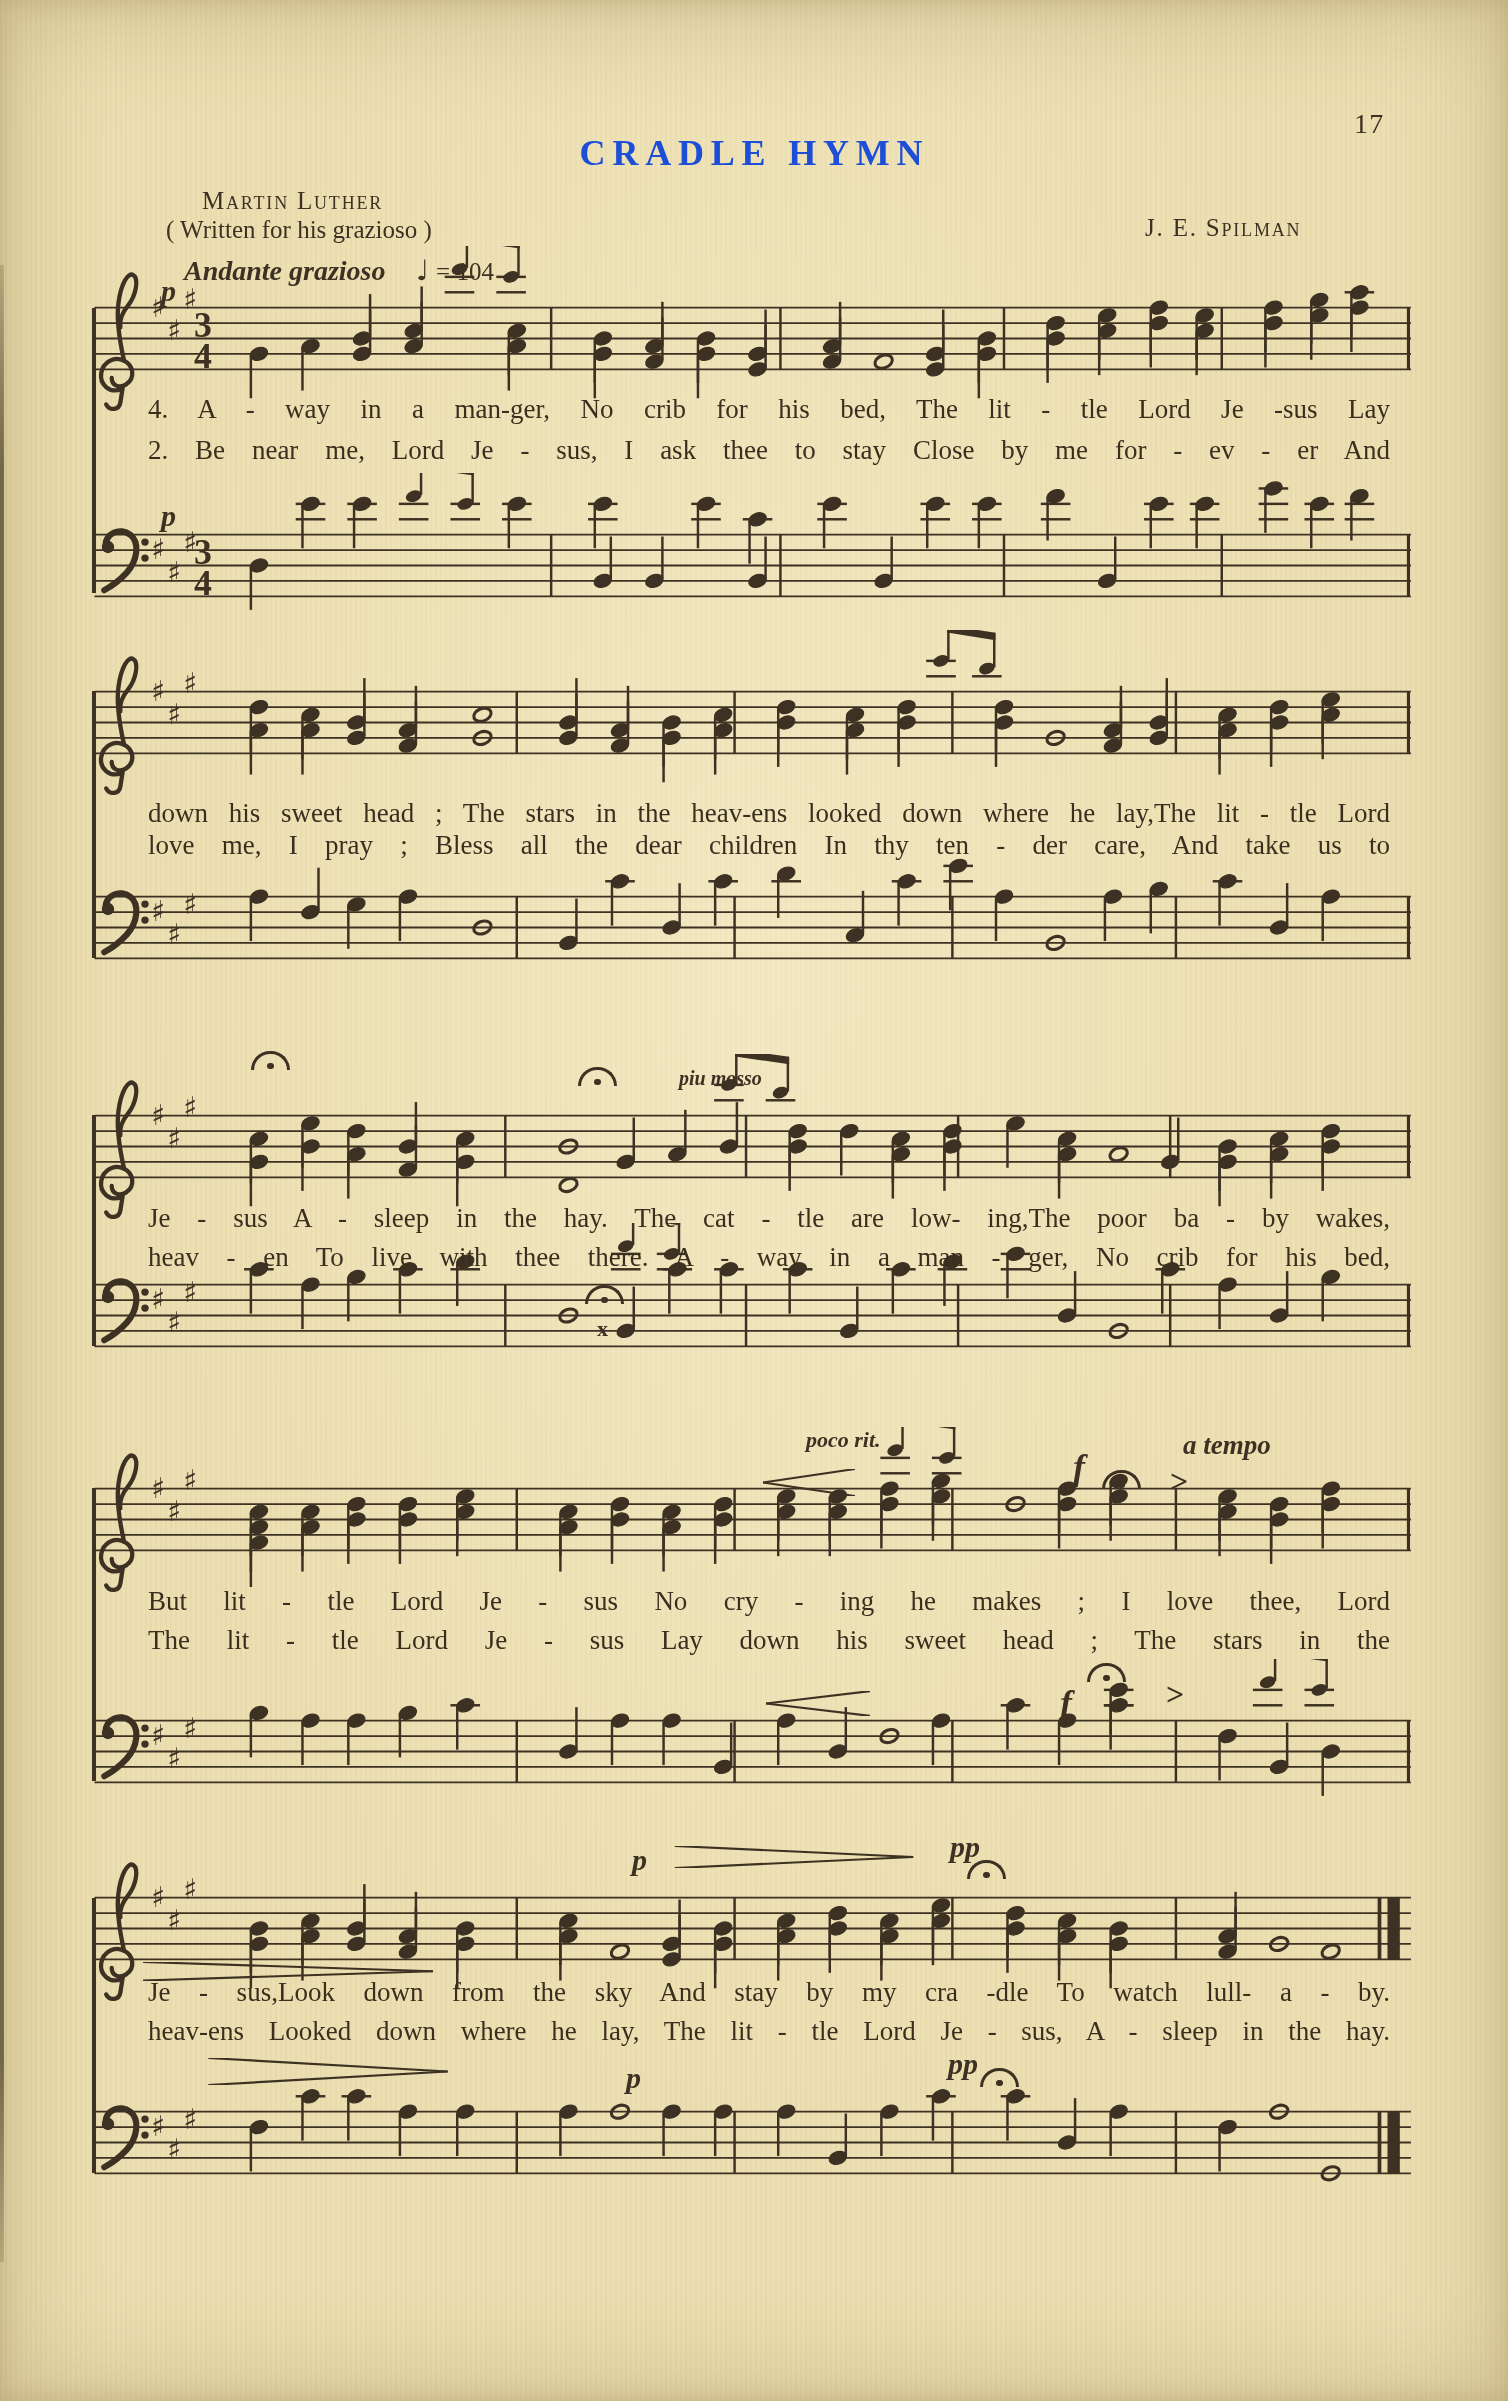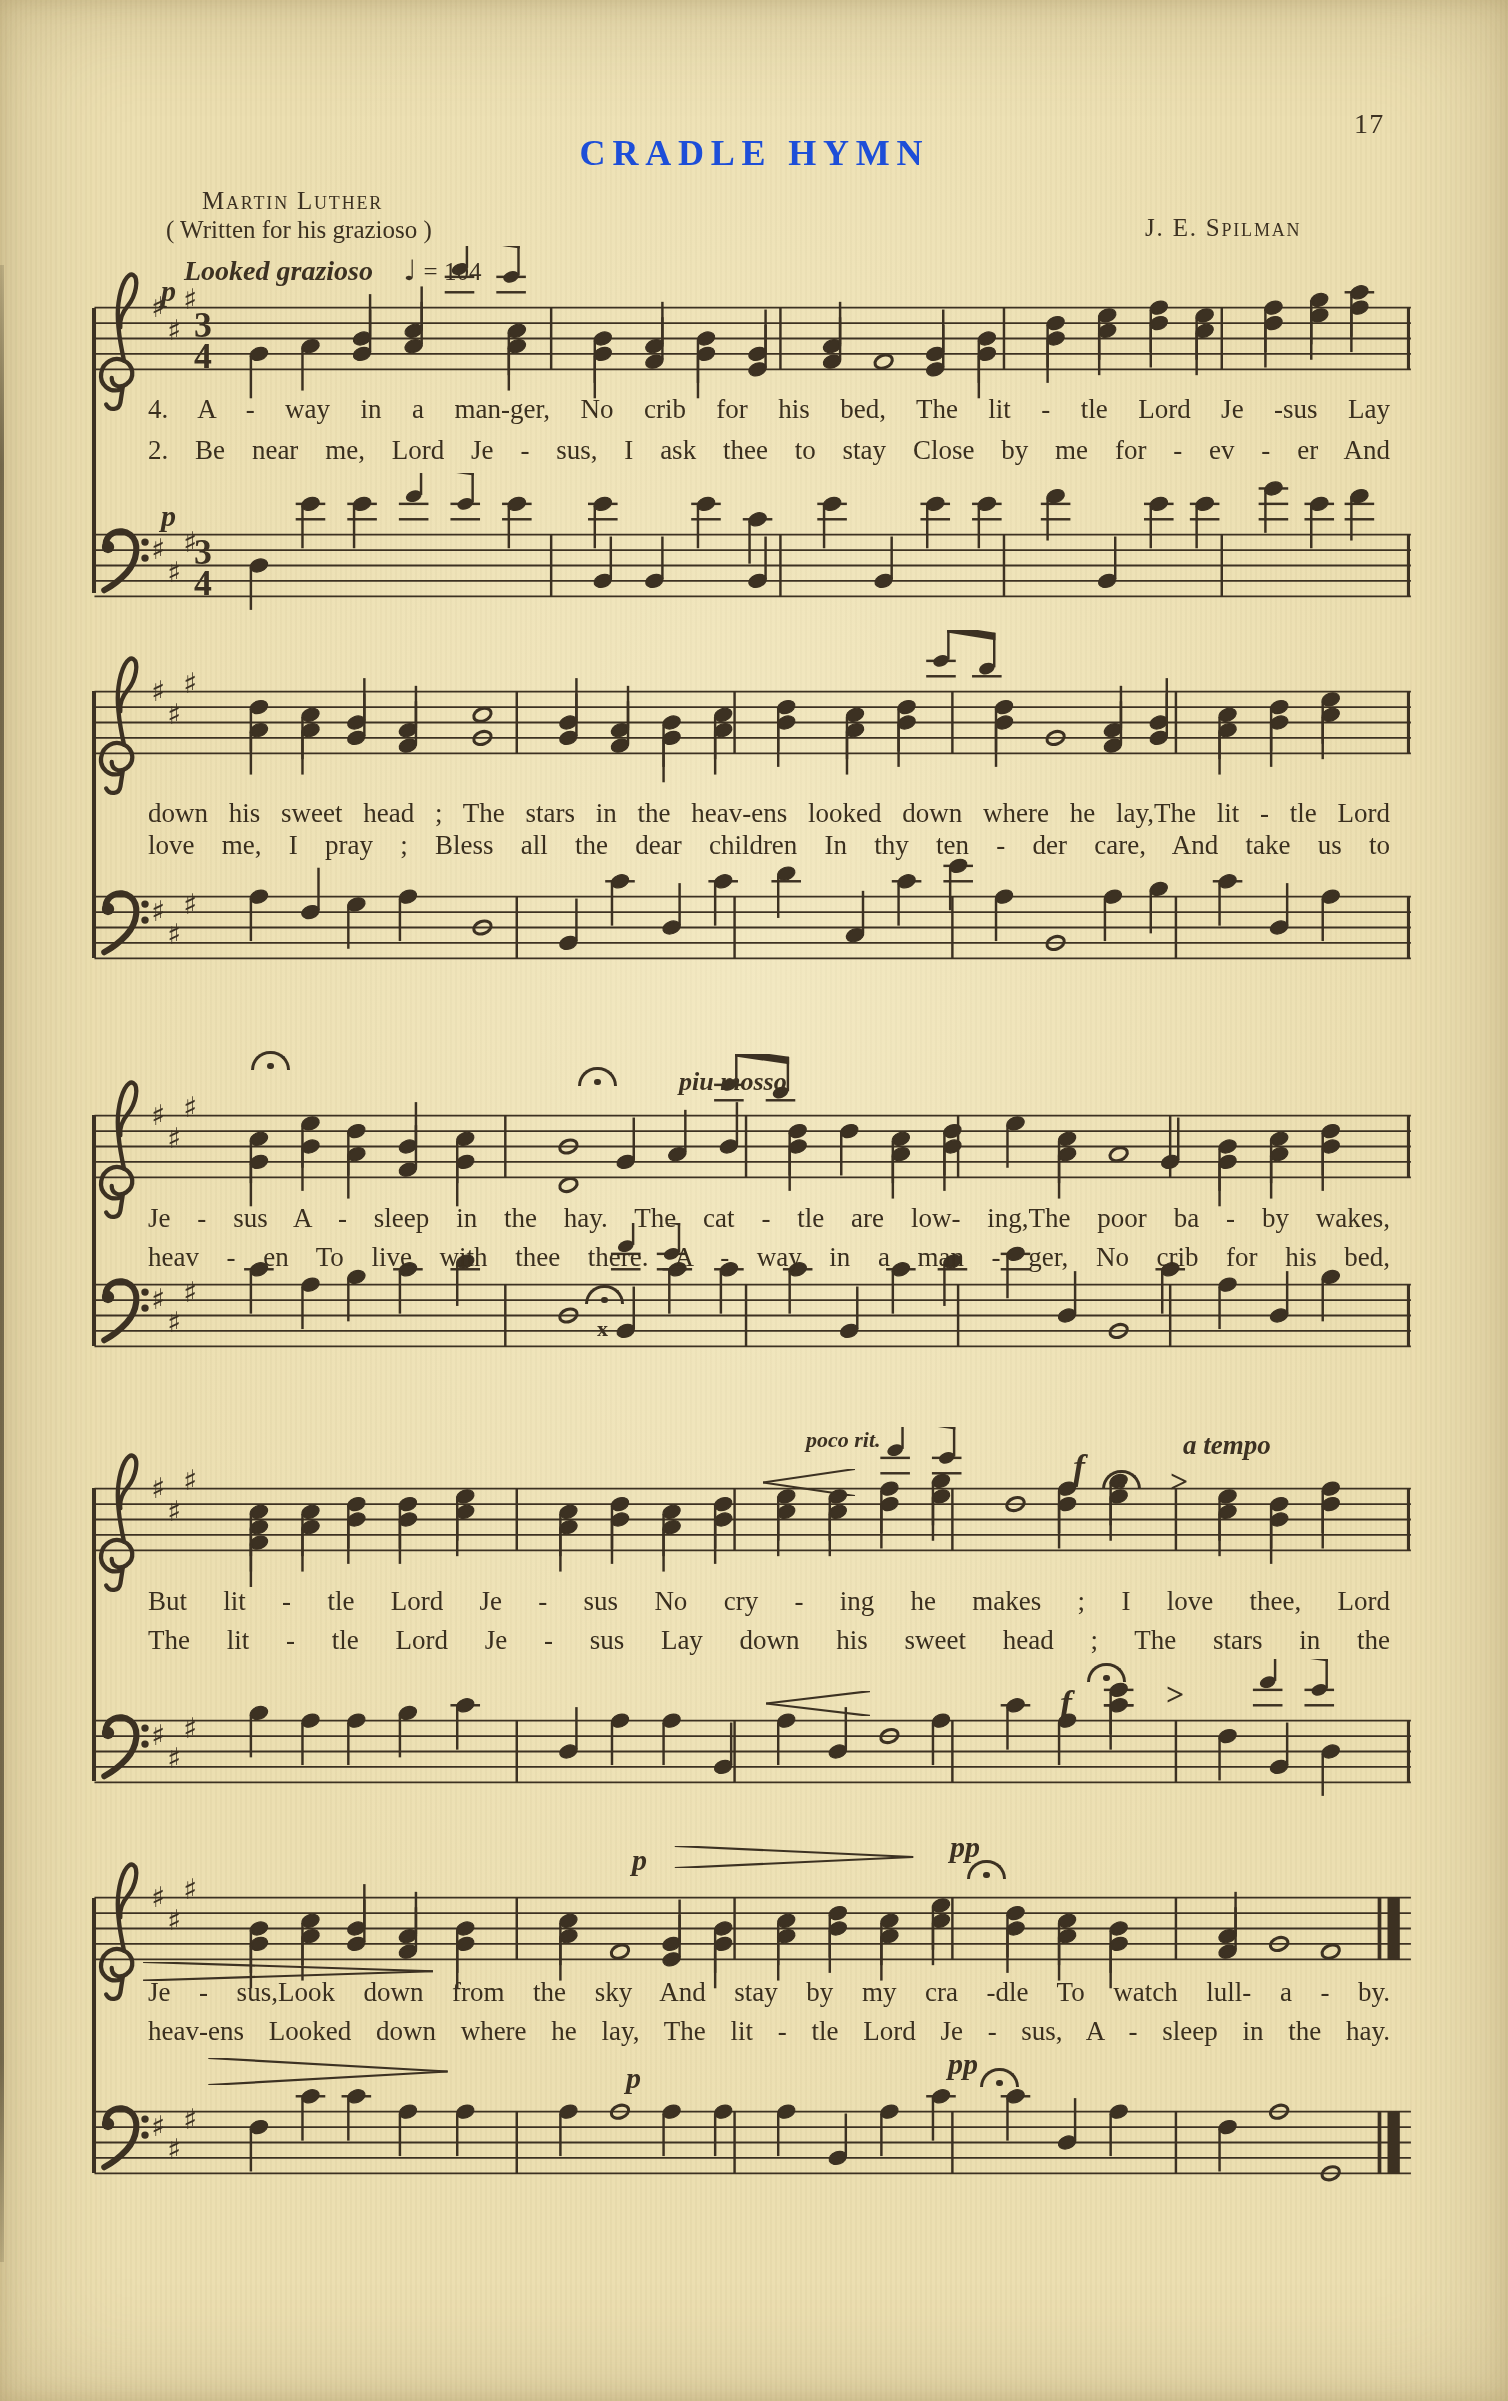--- a/index.html
+++ b/index.html
@@ -55,21 +55,21 @@
 <div class="vignette"></div>
 <div class="gutter"></div>
 
 <div class="page-number">17</div>
 <div class="title">CRADLE HYMN</div>
 <div class="lyricist">Martin Luther</div>
 <div class="written-note">( Written for his grazioso )</div>
 <div class="composer">J. E. Spilman</div>
 
 <div class="tempo-row">
-  <span class="tempo-word">Looked grazioso</span>
+  <span class="tempo-word">Andante grazioso</span>
   <span class="note-glyph">♩</span>
   <span class="tempo-eq">= 104</span>
 </div>
 
 <div class="sys-line" style="left:92px;top:308px;height:285px;"></div>
 <div class="sys-line" style="left:92px;top:691px;height:267px;"></div>
 <div class="sys-line" style="left:92px;top:1115px;height:231px;"></div>
 <div class="sys-line" style="left:92px;top:1488px;height:293px;"></div>
 <div class="sys-line" style="left:92px;top:1898px;height:275px;"></div>
 
@@ -974,21 +974,21 @@
 <div class="lyric" style="top:1585px;">But  lit - tle  Lord  Je - sus  No  cry - ing  he  makes ; I  love  thee,  Lord</div>
 <div class="lyric" style="top:1624px;">The  lit - tle  Lord  Je - sus  Lay  down his  sweet head ; The stars  in  the</div>
 <div class="lyric" style="top:1976px;">Je - sus,Look down from the  sky  And stay  by  my  cra -dle  To  watch lull- a -  by.</div>
 <div class="lyric" style="top:2015px;">heav-ens  Looked down where he lay,  The  lit - tle  Lord  Je - sus,  A - sleep in  the  hay.</div>
 
 <div id="marks-layer">
     <div class="mark dyn" style="left: 161px; top: 274px; font-size: 30px;">p</div>
     <div class="mark dyn" style="left: 161px; top: 499px; font-size: 30px;">p</div>
     <div class="fermata" style="left: 251px; top: 1051px;"></div>
     <div class="fermata" style="left: 578px; top: 1067px;"></div>
-    <div class="mark tempo" style="left: 679px; top: 1067px; font-size: 26px;">piu mosso</div>
+    <div class="mark tempo" style="left: 679px; top: 1067px; font-size: 20px;">piu mosso</div>
     <div class="fermata" style="left: 585px; top: 1285px;"></div>
     <div class="mark accent" style="left: 597px; top: 1316px; font-size: 22px;">x</div>
     <svg class="hairpin" width="92" height="27" viewBox="0 0 150 44" style="left: 763px; top: 1469px;">
       <line x1="0" y1="22" x2="150" y2="0" stroke="#3c3122" stroke-width="3.5"></line>
       <line x1="0" y1="22" x2="150" y2="44" stroke="#3c3122" stroke-width="3.5"></line>
     </svg>
     <div class="mark tempo" style="left: 806px; top: 1427px; font-size: 22px;">poco rit.</div>
     <div class="mark dyn" style="left: 1073px; top: 1446px; font-size: 36px;">f</div>
     <div class="fermata" style="left: 1102px; top: 1470px;"></div>
     <div class="mark accent" style="left: 1170px; top: 1463px; font-size: 32px;">&gt;</div>

